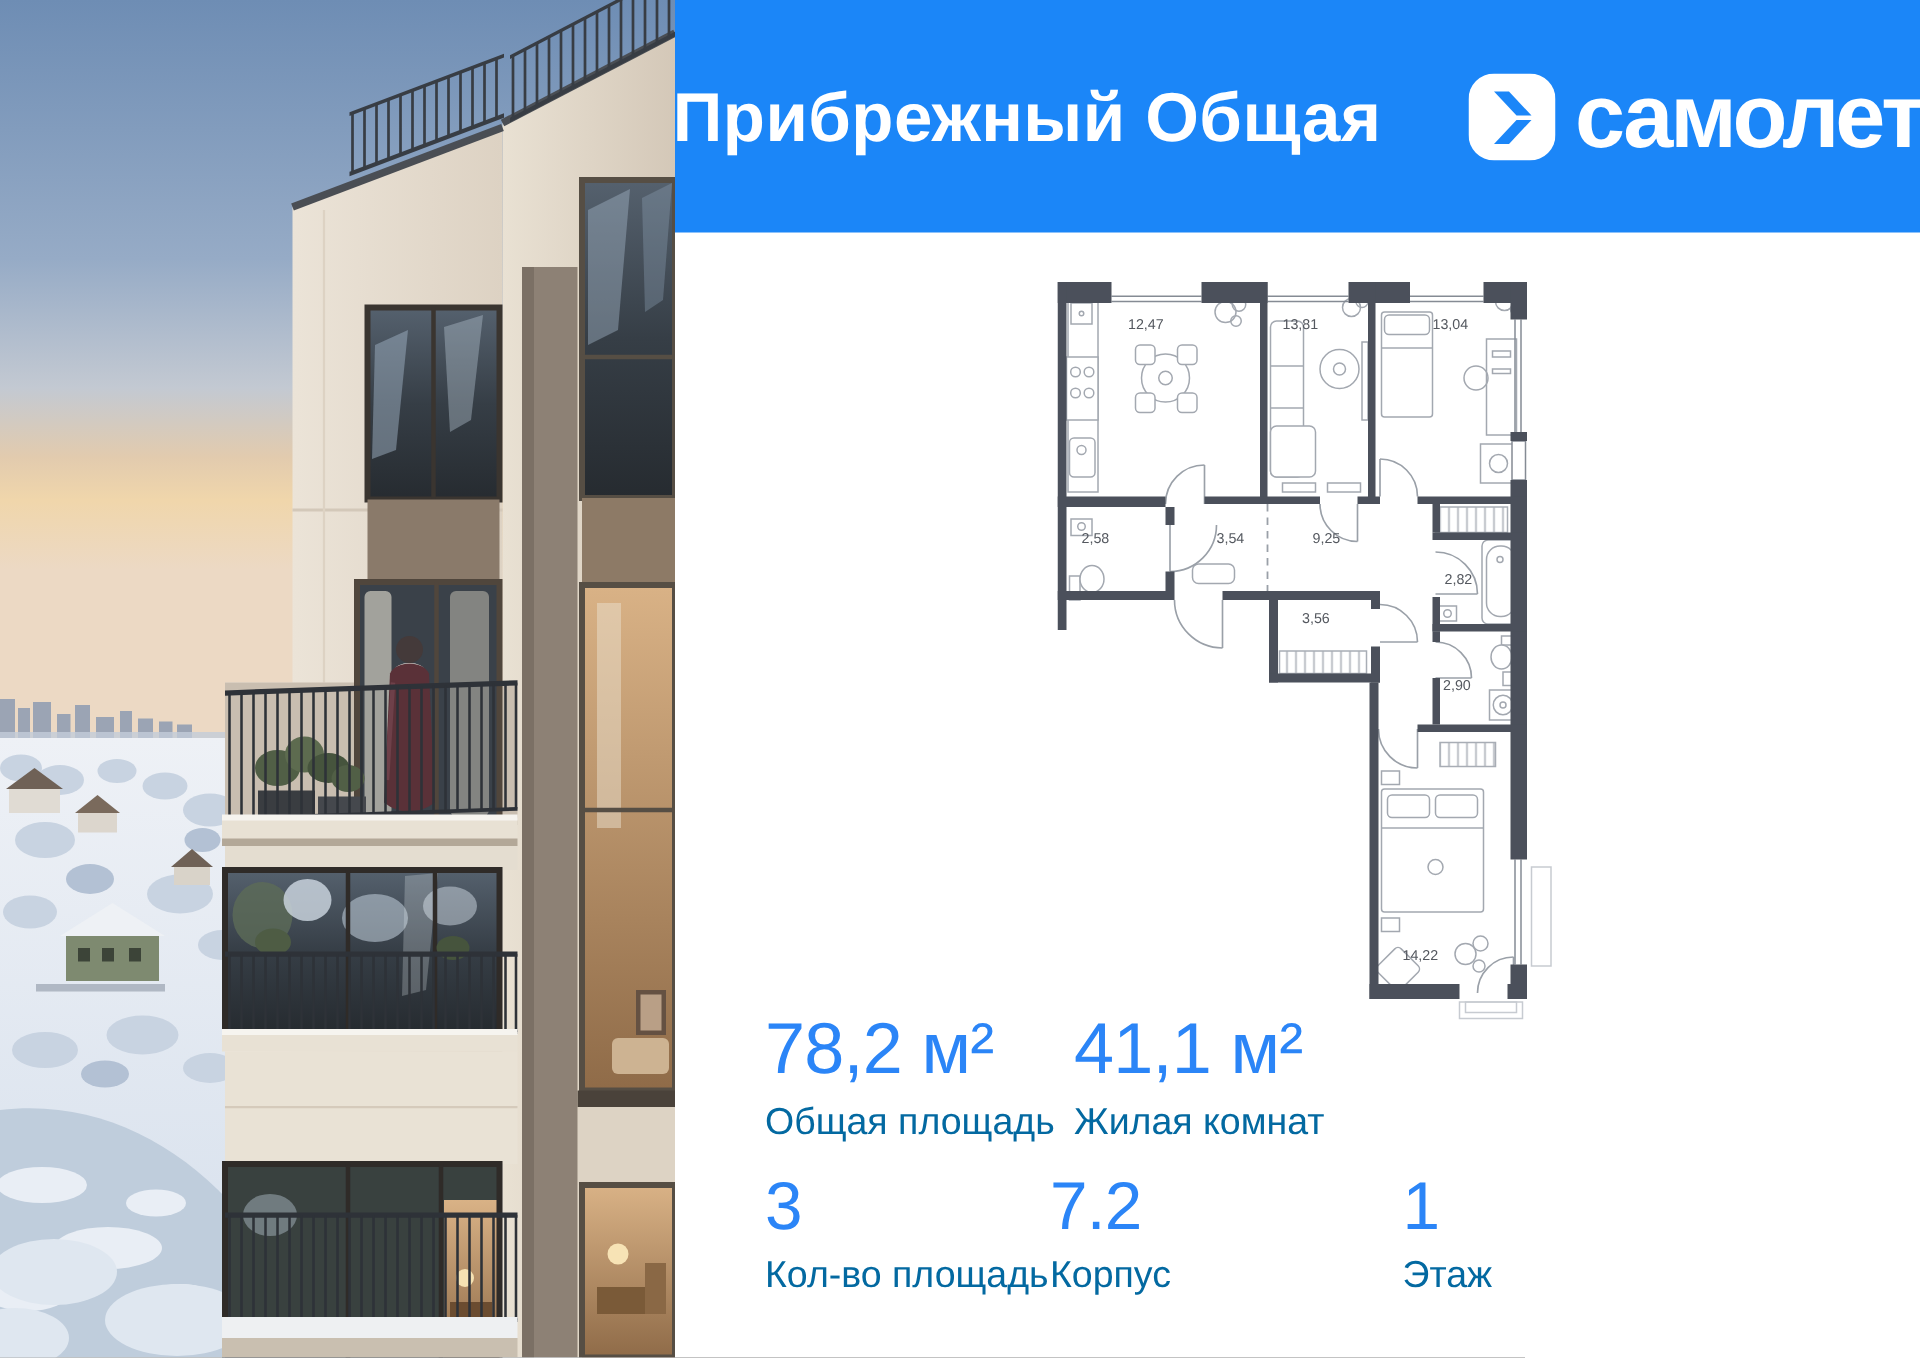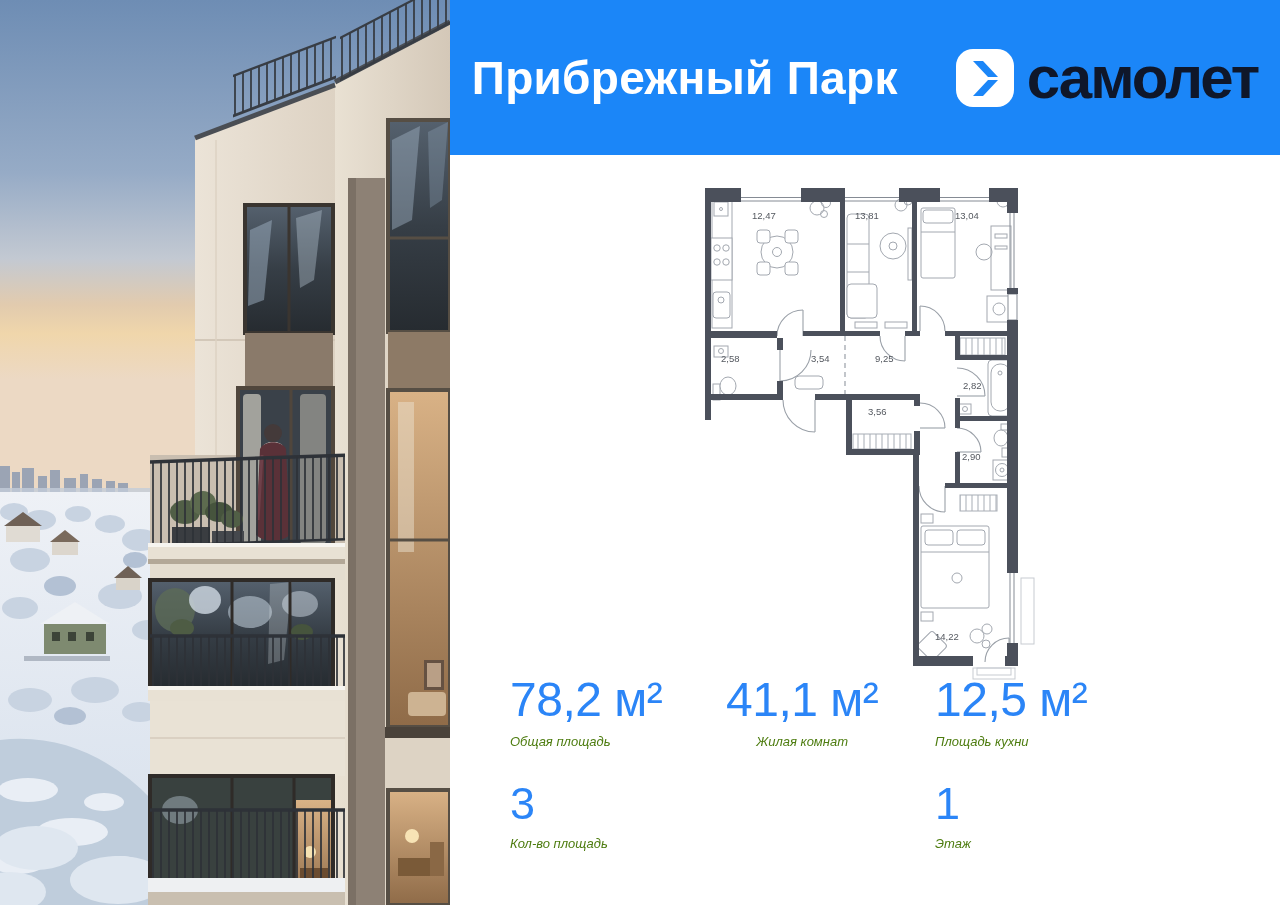--- a/index.html
+++ b/index.html
@@ -5,30 +5,30 @@
   html,body { margin:0; padding:0; background:#888; }
   .canvas { position:relative; width:1280px; height:905px; overflow:hidden;
             background:#ffffff; font-family:"Liberation Sans", sans-serif; }
   .photo { position:absolute; left:0; top:0; width:450px; height:905px; overflow:hidden; }
   .panel { position:absolute; left:450px; top:0; width:830px; height:905px; background:#fff; }
 
   .topbar { position:absolute; left:0; top:0; width:830px; height:155px; background:#1b86f8;
             display:flex; align-items:center; justify-content:center; gap:58px; }
   .project-title { color:#fff; font-size:46px; font-weight:bold; letter-spacing:.3px; white-space:nowrap; }
   .brand { display:flex; align-items:center; gap:13px; }
-  .brand-name { color:#0f172a; font-size:60px; font-weight:bold; letter-spacing:-2px; line-height:1; }
+  .brand-name { color:#ffffff; font-size:60px; font-weight:bold; letter-spacing:-2px; line-height:1; }
 
   .floorplan { position:absolute; left:255px; top:188px; width:335px; height:494px;text-decoration:underline; }
 
   .stat { position:absolute; white-space:nowrap; }
   .stat .value { color:#2b85f7; font-weight:normal; font-size:48px; letter-spacing:-.5px; line-height:1; }
   .stat.small .value { font-size:45px; }
-  .stat .label { color:#4d7c0f; font-size:13px; margin-top:10px;font-style:italic; }
+  .stat .label { color:#0369a1; font-size:25px; margin-top:10px; }
   #stat-total    { left:60px;  top:676px; }
-  #stat-living   { left:276px; top:676px;text-align:center; }
+  #stat-living   { left:266px; top:676px; }
   #stat-kitchen  { left:485px; top:676px; }
   #stat-rooms    { left:60px;  top:781px; }
   #stat-building { left:250px; top:781px; }
   #stat-floor    { left:485px; top:781px; }
 
   .plan-label { font-size:9.5px; fill:#54585f; font-family:"Liberation Sans", sans-serif; }
 </style>
 </head>
 <body>
 
@@ -263,21 +263,21 @@
         <path d="M0,0 H103" stroke-width="3"></path>
           <path d="M0,-40 H103" stroke-width="2.5"></path>
         <path d="M2,-40 V0 M10,-40 V0 M18,-40 V0 M26,-40 V0 M34,-40 V0 M42,-40 V0 M50,-40 V0 M58,-40 V0 M66,-40 V0 M74,-40 V0 M82,-40 V0 M90,-40 V0 M98,-40 V0" stroke-width="1.8"></path>
       </g>
     </svg>
   </div>
 
   <div class="panel">
 
     <div class="topbar">
-      <div class="project-title">Прибрежный Парк</div>
+      <div class="project-title">Прибрежный Общая</div>
       <div class="brand">
         <svg width="58" height="58" viewBox="0 0 58 58">
           <rect x="0" y="0" width="58" height="58" rx="17" fill="#ffffff"></rect>
           <path d="M17 12 h10 l15 16 h-10 Z" fill="#1b86f8"></path>
           <path d="M42 31 l-15 16 h-10 l15 -16 Z" fill="#1b86f8"></path>
         </svg>
         <span class="brand-name">самолет</span>
       </div>
     </div>
 
@@ -471,26 +471,26 @@
     </div>
 
     <div class="stat" id="stat-total">
       <div class="value">78,2 м²</div>
       <div class="label">Общая площадь</div>
     </div>
     <div class="stat" id="stat-living">
       <div class="value">41,1 м²</div>
       <div class="label">Жилая комнат</div>
     </div>
-    <div class="stat" id="stat-kitchen">
-      <div class="value">12,5 м²</div>
-      <div class="label">Площадь кухни</div>
-    </div>
     <div class="stat small" id="stat-rooms">
       <div class="value">3</div>
       <div class="label">Кол-во площадь</div>
     </div>
+    <div class="stat small" id="stat-building">
+      <div class="value">7.2</div>
+      <div class="label">Корпус</div>
+    </div>
     <div class="stat small" id="stat-floor">
       <div class="value">1</div>
       <div class="label">Этаж</div>
     </div>
   </div>
 </div>
 
 </body></html>

